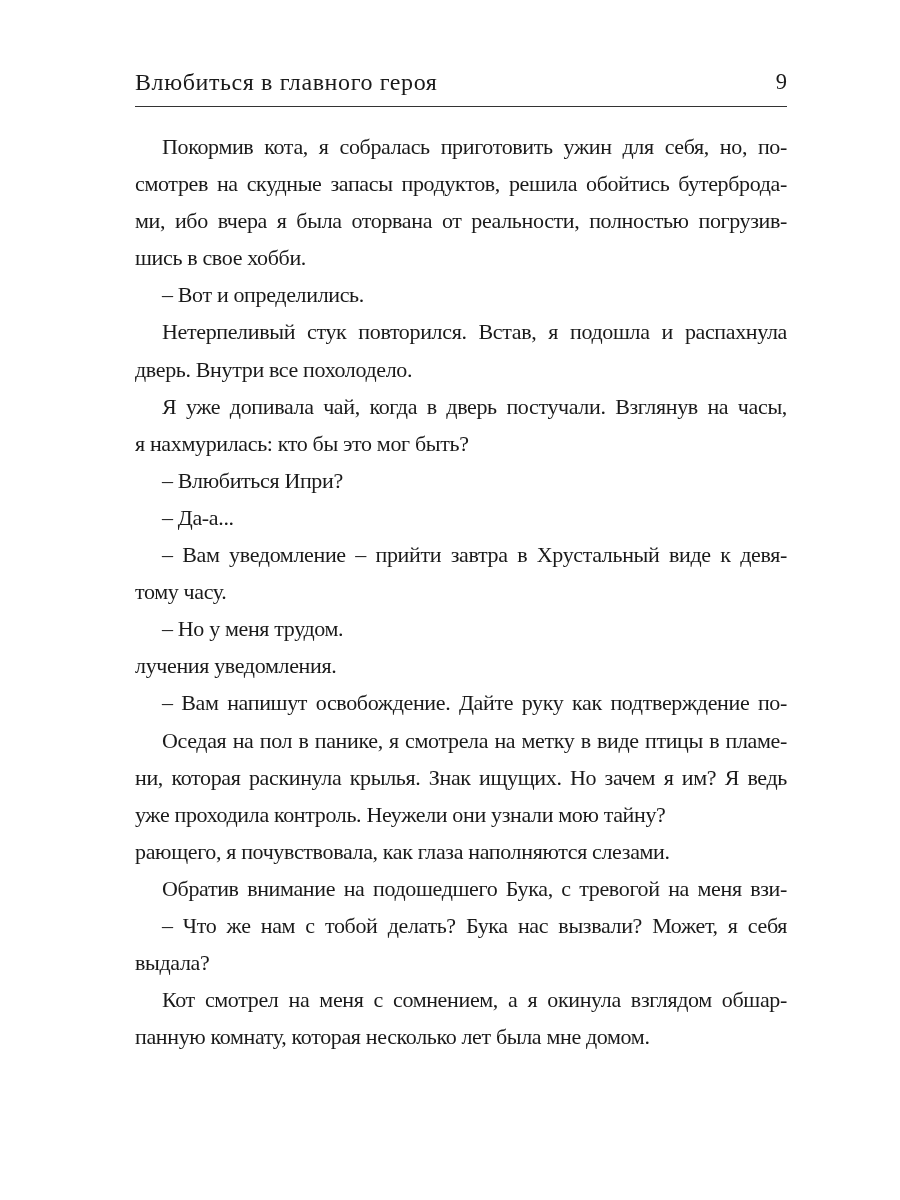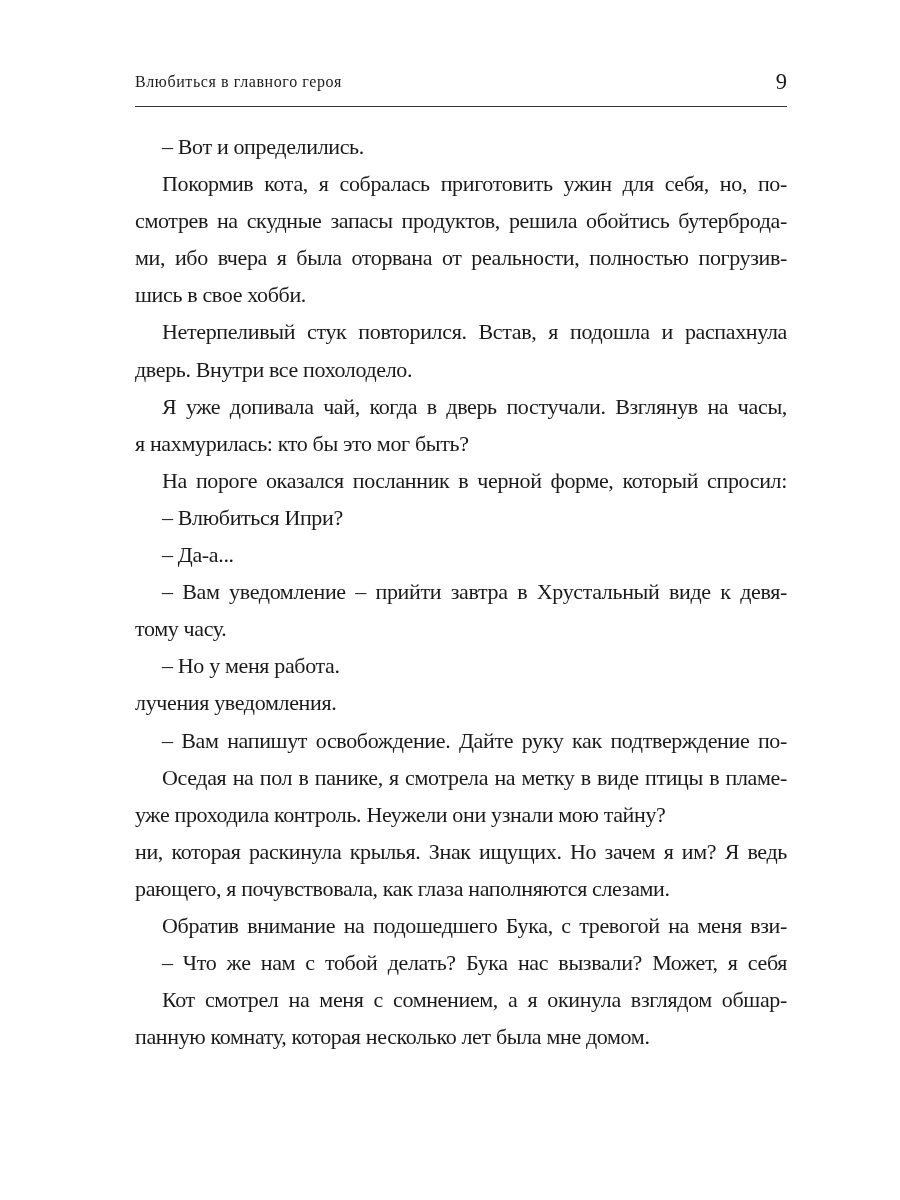--- a/index.html
+++ b/index.html
@@ -1,84 +1,82 @@
 <!DOCTYPE html>
 <html><head>
 <meta charset="utf-8">
 <style>
   html, body { margin: 0; padding: 0; background: #ffffff; }
   body { width: 900px; height: 1200px; position: relative; overflow: hidden;
          font-family: "Liberation Serif", "DejaVu Serif", serif; color: #1a1a1a; }
   .header { position: absolute; left: 135px; top: 66px; width: 652px; height: 34px; }
-  .running-title { position: absolute; left: 0; top: 0; font-size: 16px; letter-spacing: 0.6px; line-height: 32px; }
+  .running-title { position: absolute; left: 0; top: 0; font-size: 24px; letter-spacing: 0.6px; line-height: 32px; }
   .page-number { position: absolute; right: 0; top: 0; font-size: 22.5px; line-height: 32px; }
   .rule { position: absolute; left: 135px; top: 106px; width: 652px; height: 0; border-top: 1.3px solid #333; }
   .body-text { position: absolute; left: 135px; top: 128px; width: 652px; }
   .line { font-size: 22px; line-height: 37.1px; height: 37.1px; white-space: nowrap;
           text-align: justify; text-align-last: justify; letter-spacing: -0.35px; }
   .line.last { text-align-last: left; }
   .line.indent { padding-left: 27px; }
 </style>
 </head>
 <body>
 
 <div class="header">
   <span class="running-title">Влюбиться в главного героя</span>
   <span class="page-number">9</span>
 </div>
 <div class="rule"></div>
 
 <div class="body-text">
   <div>
-    <div class="line indent last">– Вот и определились.</div>
-  </div>
-  <div>
     <div class="line indent">Покормив кота, я собралась приготовить ужин для себя, но, по-</div>
     <div class="line">смотрев на скудные запасы продуктов, решила обойтись бутерброда-</div>
     <div class="line">ми, ибо вчера я была оторвана от реальности, полностью погрузив-</div>
     <div class="line last">шись в свое хобби.</div>
+  </div>
+  <div>
+    <div class="line indent last">– Вот и определились.</div>
   </div>
   <div>
     <div class="line indent">Нетерпеливый стук повторился. Встав, я подошла и распахнула</div>
     <div class="line last">дверь. Внутри все похолодело.</div>
   </div>
   <div>
     <div class="line indent">Я уже допивала чай, когда в дверь постучали. Взглянув на часы,</div>
     <div class="line last">я нахмурилась: кто бы это мог быть?</div>
-  </div>
-  <div>
-    <div class="line indent">На пороге оказался посланник в черной форме, который спросил:</div>
   </div>
   <div>
     <div class="line indent last">– Влюбиться Ипри?</div>
   </div>
   <div>
     <div class="line indent last">– Да-а...</div>
   </div>
   <div>
     <div class="line indent">– Вам уведомление – прийти завтра в Хрустальный виде к девя-</div>
     <div class="line last">тому часу.</div>
   </div>
   <div>
-    <div class="line indent last">– Но у меня работа.</div>
+    <div class="line indent last">– Но у меня трудом.</div>
   </div>
   <div>
     <div class="line last">лучения уведомления.</div>
     <div class="line indent">– Вам напишут освобождение. Дайте руку как подтверждение по-</div>
   </div>
   <div>
     <div class="line indent">Оседая на пол в панике, я смотрела на метку в виде птицы в пламе-</div>
+    <div class="line">ни, которая раскинула крылья. Знак ищущих. Но зачем я им? Я ведь</div>
     <div class="line last">уже проходила контроль. Неужели они узнали мою тайну?</div>
-    <div class="line">ни, которая раскинула крылья. Знак ищущих. Но зачем я им? Я ведь</div>
   </div>
   <div>
     <div class="line last">рающего, я почувствовала, как глаза наполняются слезами.</div>
     <div class="line indent">Обратив внимание на подошедшего Бука, с тревогой на меня взи-</div>
   </div>
   <div>
     <div class="line indent">– Что же нам с тобой делать? Бука нас вызвали? Может, я себя</div>
+    <div class="line last">выдала?</div>
   </div>
   <div>
     <div class="line indent">Кот смотрел на меня с сомнением, а я окинула взглядом обшар-</div>
     <div class="line last">панную комнату, которая несколько лет была мне домом.</div>
   </div>
 
 </div>
 
 </body></html>

